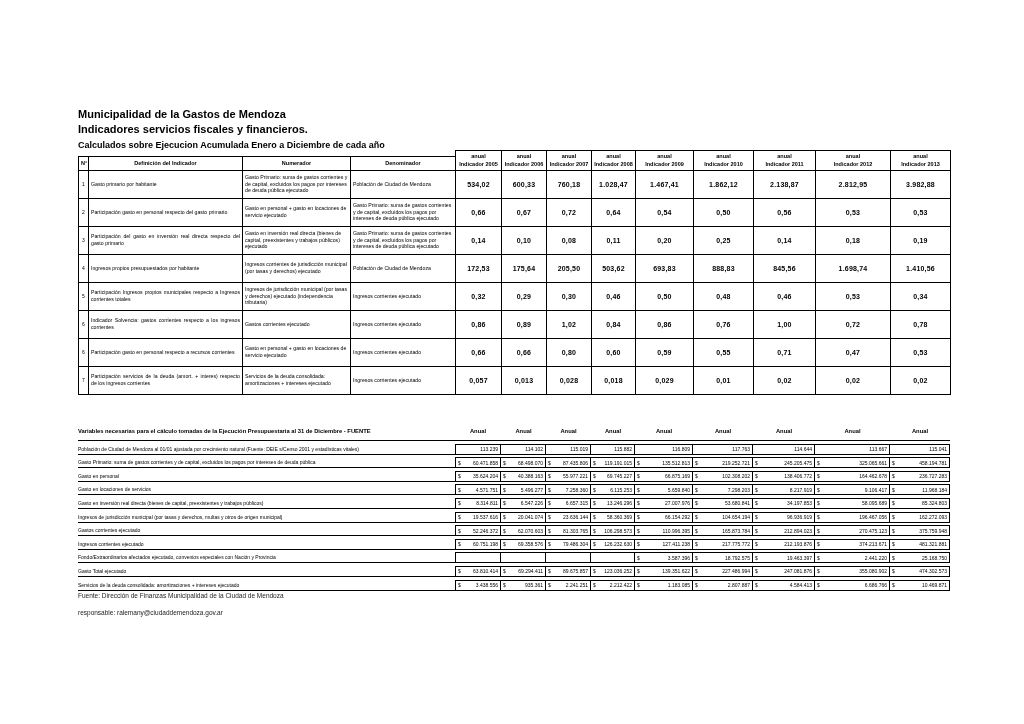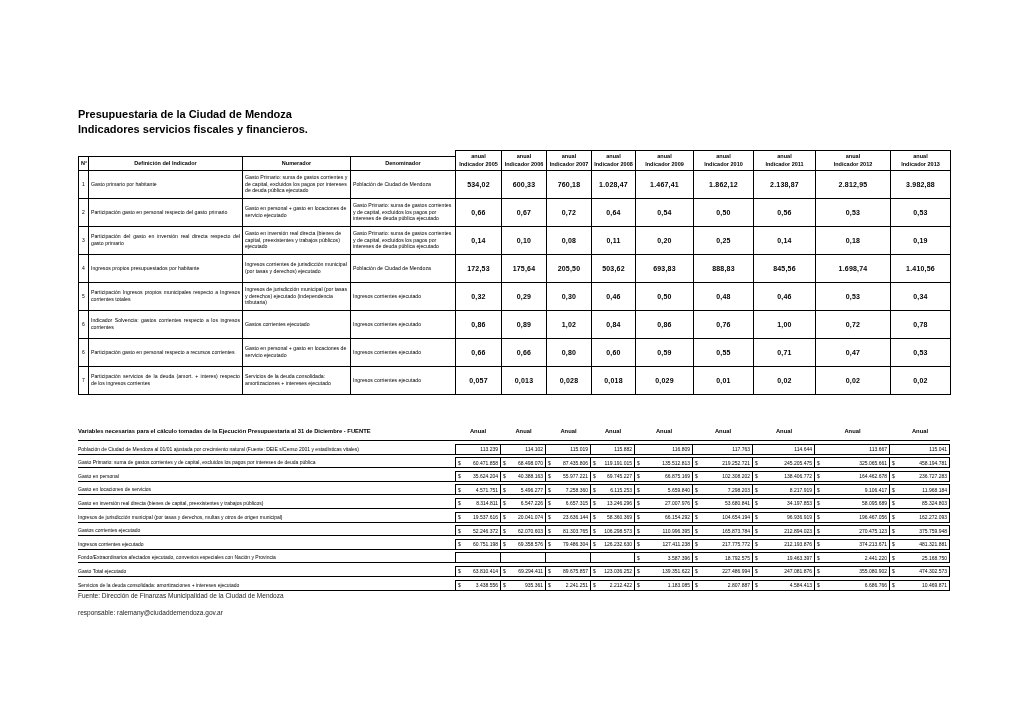--- a/index.html
+++ b/index.html
@@ -34,22 +34,23 @@
 
   .footer{position:absolute;left:78px;top:592px;font-size:6.5px;color:#222;}
   .footer div + div{margin-top:10px;}
 </style>
 </head>
 <body>
 
 <div class="page">
 
   <div class="titles">
-    <div class="t1">Presupuestaria de la Ciudad de Mendoza</div>
+    <div class="t1">Municipalidad de la Gastos de Mendoza</div>
     <div class="t2">Indicadores servicios fiscales y financieros.</div>
+    <div class="t3">Calculados sobre Ejecucion Acumulada Enero a Diciembre de cada año</div>
   </div>
 
   <table class="tbl1">
     <colgroup>
       <col style="width:10px">
         <col style="width:154px">
         <col style="width:108px">
         <col style="width:105px">
       <col style="width:46px">
         <col style="width:45px">

